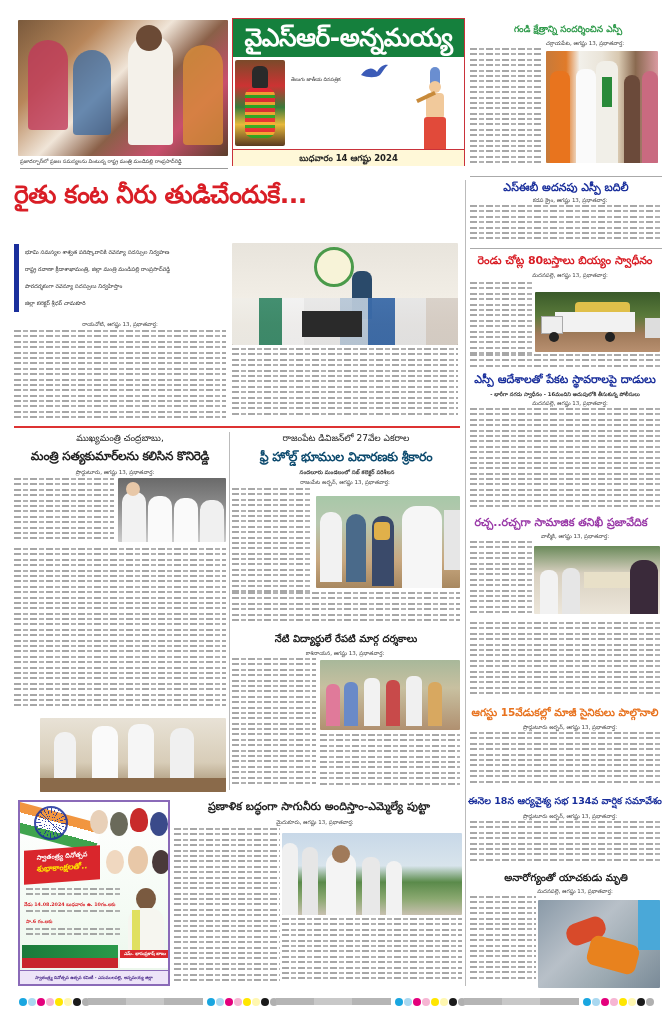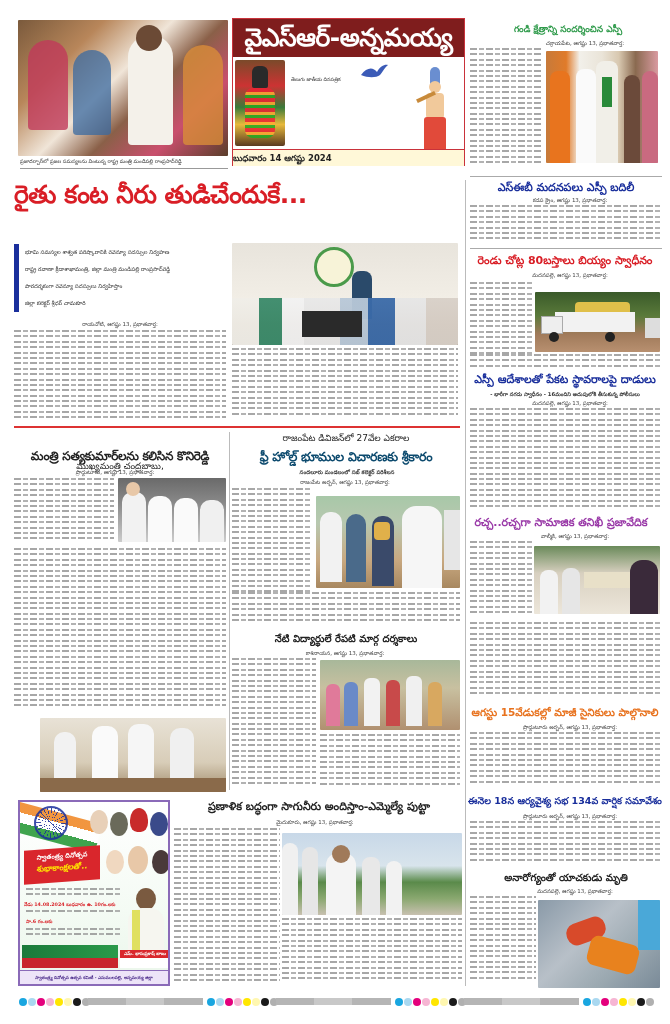--- a/index.html
+++ b/index.html
@@ -23,21 +23,21 @@
   <div class="abs" style="left:10px;top:20px;width:40px;height:90px;background:#c0395a;border-radius:20px 20px 4px 4px;opacity:.8"></div>
   <div class="abs" style="left:55px;top:30px;width:38px;height:85px;background:#3a6aa0;border-radius:20px 20px 4px 4px;opacity:.75"></div>
   <div class="abs" style="left:110px;top:15px;width:45px;height:110px;background:#f4f1ea;border-radius:22px 22px 4px 4px"></div>
   <div class="abs" style="left:118px;top:5px;width:26px;height:26px;background:#6b4a35;border-radius:50%"></div>
   <div class="abs" style="left:165px;top:25px;width:40px;height:100px;background:#d98c3a;border-radius:20px 20px 4px 4px;opacity:.8"></div>
 </div>
 <div class="caption" style="left:20px;top:158px;width:208px;font-size:5.2px;">ప్రజాదర్బార్‌లో ప్రజల సమస్యలను వింటున్న రాష్ట్ర మంత్రి మండిపల్లి రాంప్రసాద్‌రెడ్డి</div>
 <div class="abs" style="left:20px;top:168px;width:208px;height:1px;background:#999"></div>
 
 <div class="abs" style="left:232px;top:18px;width:233px;height:148px;border:1px solid #c9323a;">
-  <div class="abs" style="left:0;top:0;width:231px;height:38px;background:#7f1d1d;">
+  <div class="abs" style="left:0;top:0;width:231px;height:38px;background:#15803d;">
     <div style="color:#fff;font-weight:bold;font-size:25px;line-height:38px;text-align:center;font-family:'DejaVu Sans',sans-serif;letter-spacing:-0.5px;white-space:nowrap;">వైఎస్ఆర్-అన్నమయ్య</div>
   </div>
 
   <div class="abs" style="left:2px;top:41px;width:50px;height:86px;background:linear-gradient(180deg,#7a4a2a 0%,#c33 30%,#3a7a3a 55%,#e7b93c 75%,#5a3a20 100%);border-radius:2px;">
     <div class="abs" style="left:17px;top:6px;width:16px;height:22px;background:#2a2a2a;border-radius:6px 6px 2px 2px"></div>
     <div class="abs" style="left:10px;top:28px;width:30px;height:50px;background:repeating-linear-gradient(180deg,#e23 0 4px,#fa3 4px 7px,#2a2 7px 10px);border-radius:8px;opacity:.85"></div>
   </div>
 
   <div class="abs" style="left:58px;top:57px;font-size:5px;color:#333;white-space:nowrap;">తెలుగు జాతీయ దినపత్రిక</div>
   <div class="abs" style="left:126px;top:44px;width:30px;height:18px;">
@@ -49,21 +49,21 @@
 
   <div class="abs" style="left:183px;top:48px;width:42px;height:92px;">
     <div class="abs" style="left:14px;top:0;width:10px;height:18px;background:#6a8ed0;border-radius:5px 5px 2px 2px"></div>
     <div class="abs" style="left:13px;top:14px;width:12px;height:12px;background:#f1c99b;border-radius:50%"></div>
     <div class="abs" style="left:10px;top:26px;width:18px;height:26px;background:#f1c99b;border-radius:4px"></div>
     <div class="abs" style="left:8px;top:50px;width:22px;height:36px;background:#e14a3a;border-radius:3px"></div>
     <div class="abs" style="left:0;top:28px;width:20px;height:4px;background:#c88a3a;transform:rotate(-25deg)"></div>
   </div>
 
   <div class="abs" style="left:0;top:130px;width:231px;height:17px;background:#fff8d8;border-top:1px solid #c9323a;">
-    <div style="font-size:8.5px;font-weight:bold;color:#222;text-align:left;line-height:16px;">బుధవారం 14 ఆగష్టు 2024</div>
+    <div style="font-size:8.5px;font-weight:bold;color:#222;text-align:center;line-height:16px;">బుధవారం 14 ఆగష్టు 2024</div>
   </div>
 </div>
 
 <div class="head" style="left:478px;top:24px;width:180px;font-size:9px;color:#2e9a4a;">గండి క్షేత్రాన్ని సందర్శించిన ఎస్పీ</div>
 <div class="dateline" style="left:520px;top:40px;width:130px;">చక్రాయపేట, ఆగష్టు 13, ప్రభాతవార్త:</div>
 <div class="lines" style="left:470px;top:48px;width:72px;height:118px;">
     <span></span>
     <span></span>
     <span></span>
     <span></span>
@@ -89,21 +89,21 @@
 <div class="photo" style="left:546px;top:51px;width:112px;height:112px;background:linear-gradient(90deg,#c77a3a 0%,#e07b2a 18%,#f2f0ea 30%,#eae4d8 50%,#d8c8b0 65%,#8a6a50 80%,#d99aa0 100%);">
   <div class="abs" style="left:4px;top:20px;width:20px;height:92px;background:#e8741e;border-radius:8px 8px 0 0"></div>
   <div class="abs" style="left:30px;top:18px;width:20px;height:94px;background:#fafafa;border-radius:8px 8px 0 0"></div>
   <div class="abs" style="left:50px;top:10px;width:22px;height:102px;background:#f1efe8;border-radius:8px 8px 0 0"></div>
   <div class="abs" style="left:56px;top:26px;width:10px;height:30px;background:#2a8a3a"></div>
   <div class="abs" style="left:78px;top:24px;width:16px;height:88px;background:#6b4a3a;border-radius:8px 8px 0 0"></div>
   <div class="abs" style="left:96px;top:20px;width:16px;height:92px;background:#c96a80;border-radius:8px 8px 0 0"></div>
 </div>
 
 <div class="abs" style="left:470px;top:176px;width:192px;height:1px;background:#aaa"></div>
-<div class="head" style="left:470px;top:181px;width:192px;font-size:11px;color:#1a2f9c;">ఎస్ఈబీ మదనపలు ఎస్పీ బదిలీ</div>
+<div class="head" style="left:470px;top:181px;width:192px;font-size:11px;color:#1a2f9c;">ఎస్ఈబీ అదనపు ఎస్పీ బదిలీ</div>
 <div class="dateline" style="left:510px;top:197px;width:120px;">కడప క్రైం, ఆగష్టు 13, ప్రభాతవార్త:</div>
 <div class="lines" style="left:470px;top:205px;width:192px;height:40px;">
     <span></span>
     <span></span>
     <span></span>
     <span></span>
     <span></span>
     <span></span>
     <span></span>
   </div>
@@ -210,21 +210,21 @@
     <span></span>
     <span></span>
     <span></span>
     <span></span>
     <span></span>
     <span></span>
   </div>
 
 <div class="rule" style="left:14px;top:426px;width:446px;"></div>
 
-<div class="head" style="left:14px;top:433px;width:212px;font-size:9px;color:#222;font-weight:normal;margin-top:28px;">ముఖ్యమంత్రి చంద్రబాబు,</div>
+<div class="head" style="left:14px;top:433px;width:212px;font-size:9px;color:#222;font-weight:normal;">ముఖ్యమంత్రి చంద్రబాబు,</div>
 <div class="head" style="left:10px;top:449px;width:220px;font-size:12px;color:#222;letter-spacing:-0.3px;">మంత్రి సత్యకుమార్‌లను కలిసిన కొనిరెడ్డి</div>
 <div class="dateline" style="left:50px;top:469px;width:130px;">ప్రొద్దుటూరు, ఆగష్టు 13, ప్రభాతవార్త:</div>
 <div class="lines" style="left:14px;top:478px;width:100px;height:68px;">
     <span></span>
     <span></span>
     <span></span>
     <span></span>
     <span></span>
     <span></span>
     <span></span>

